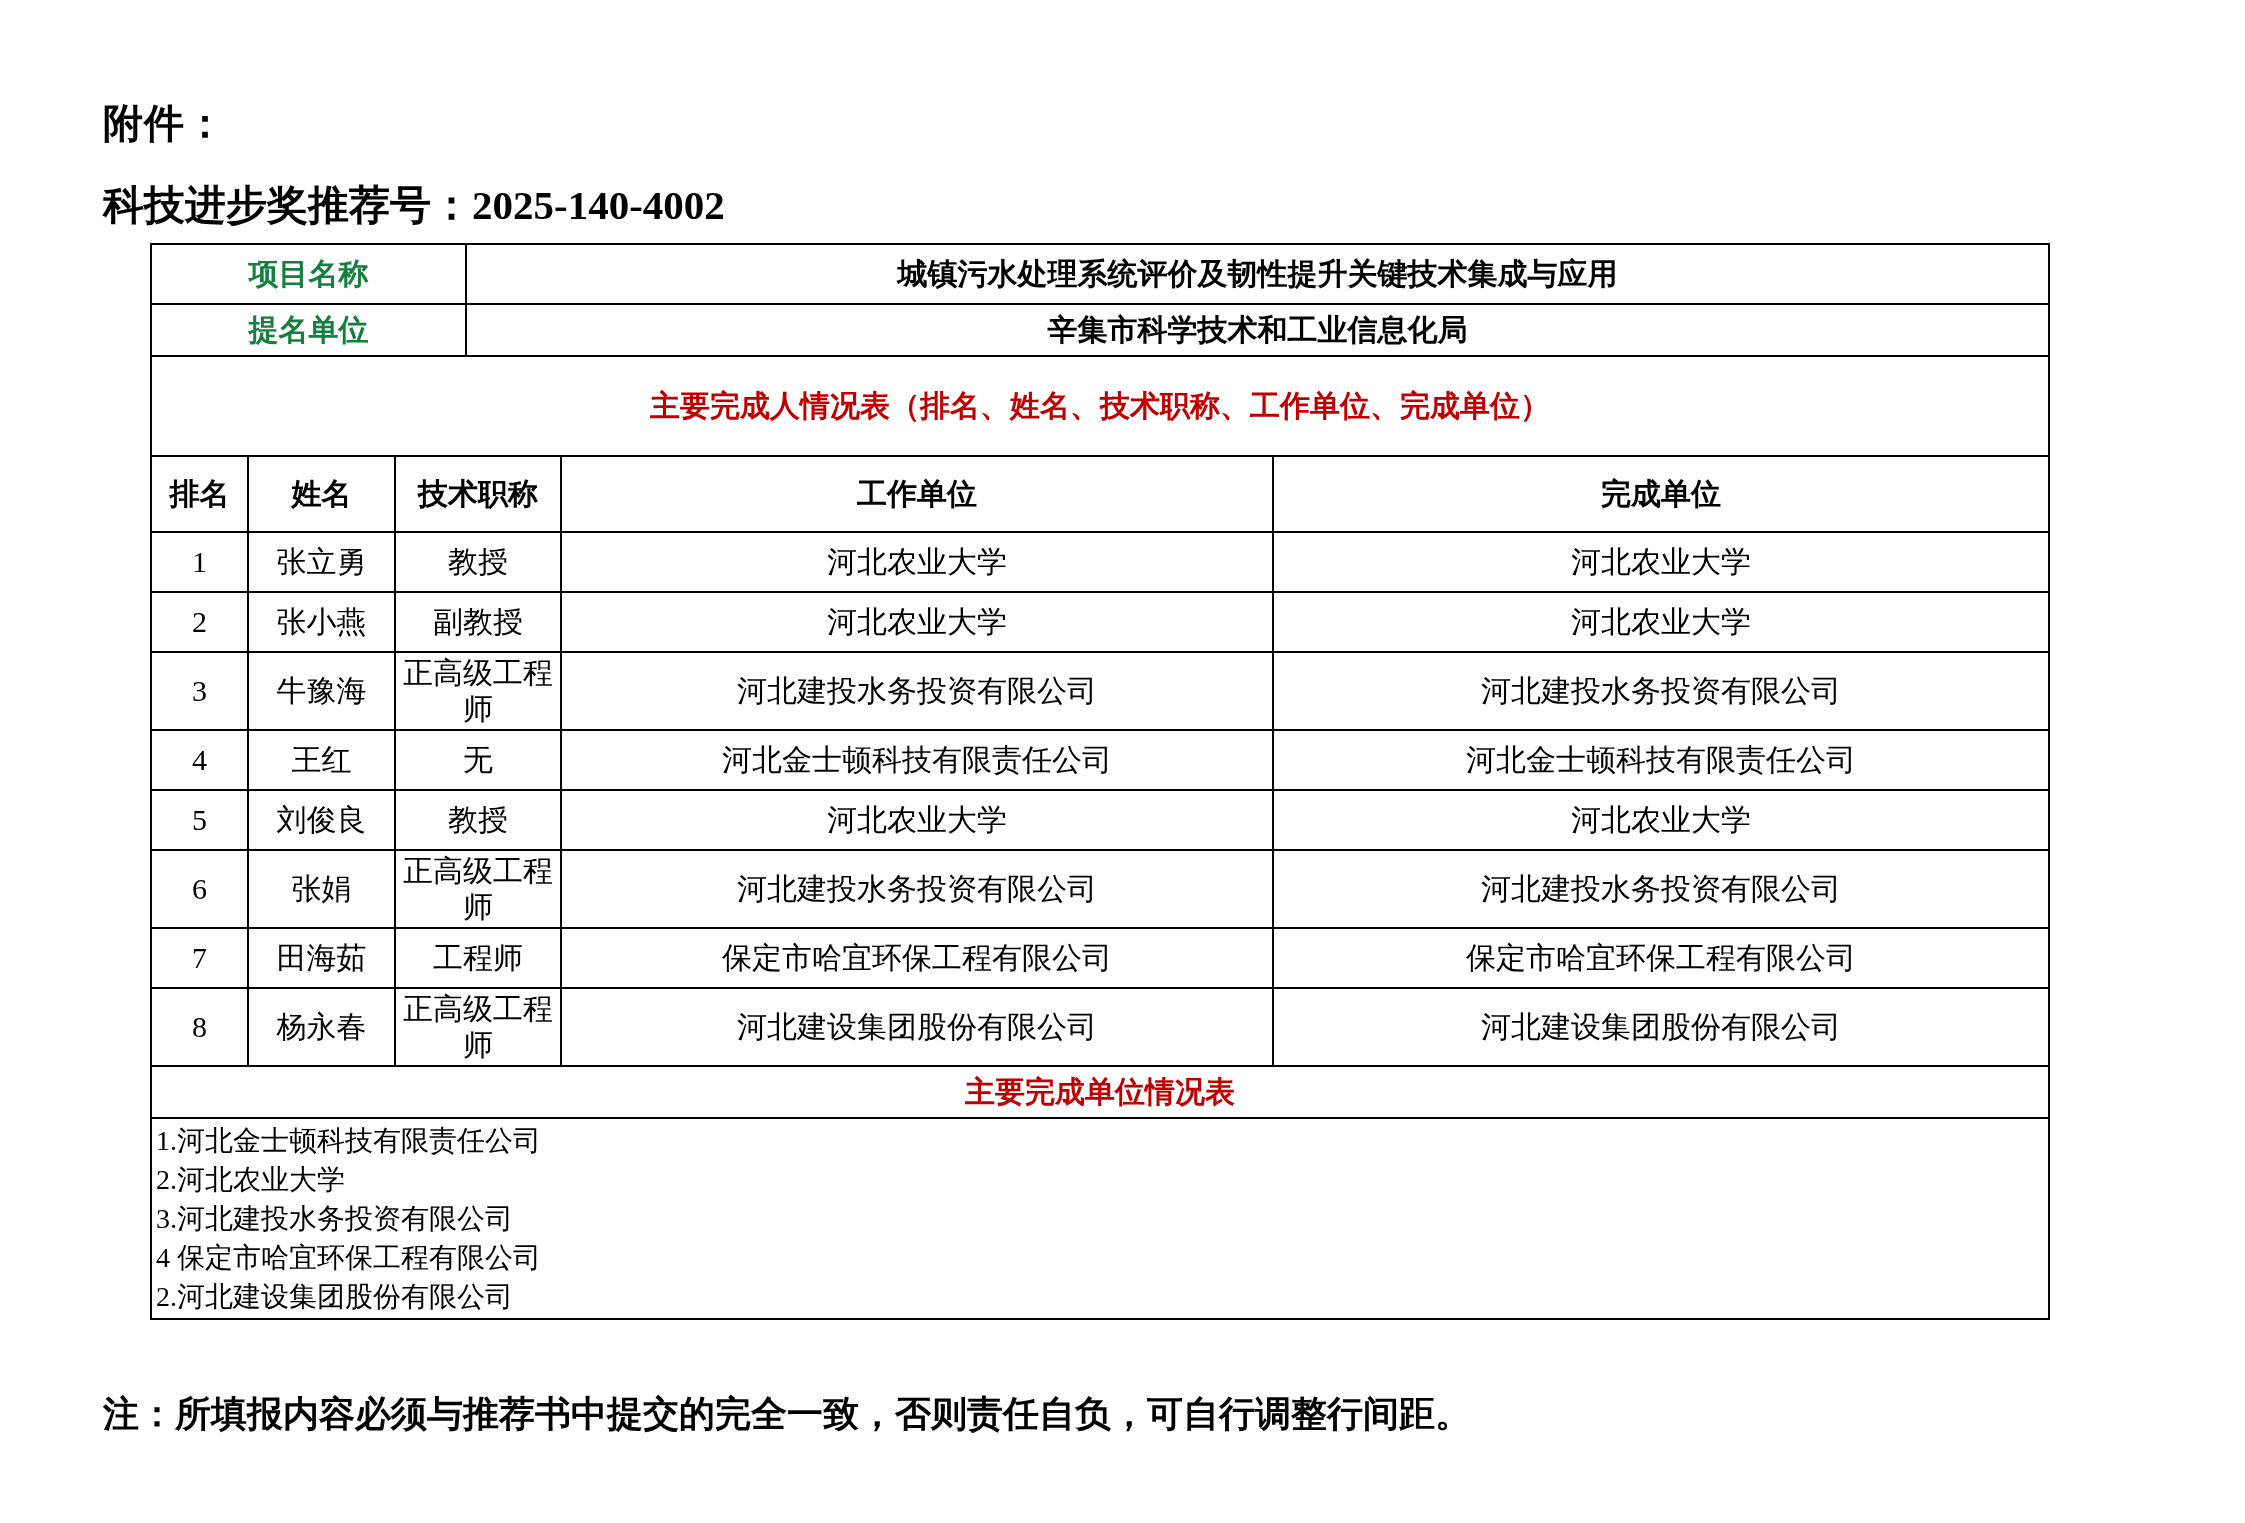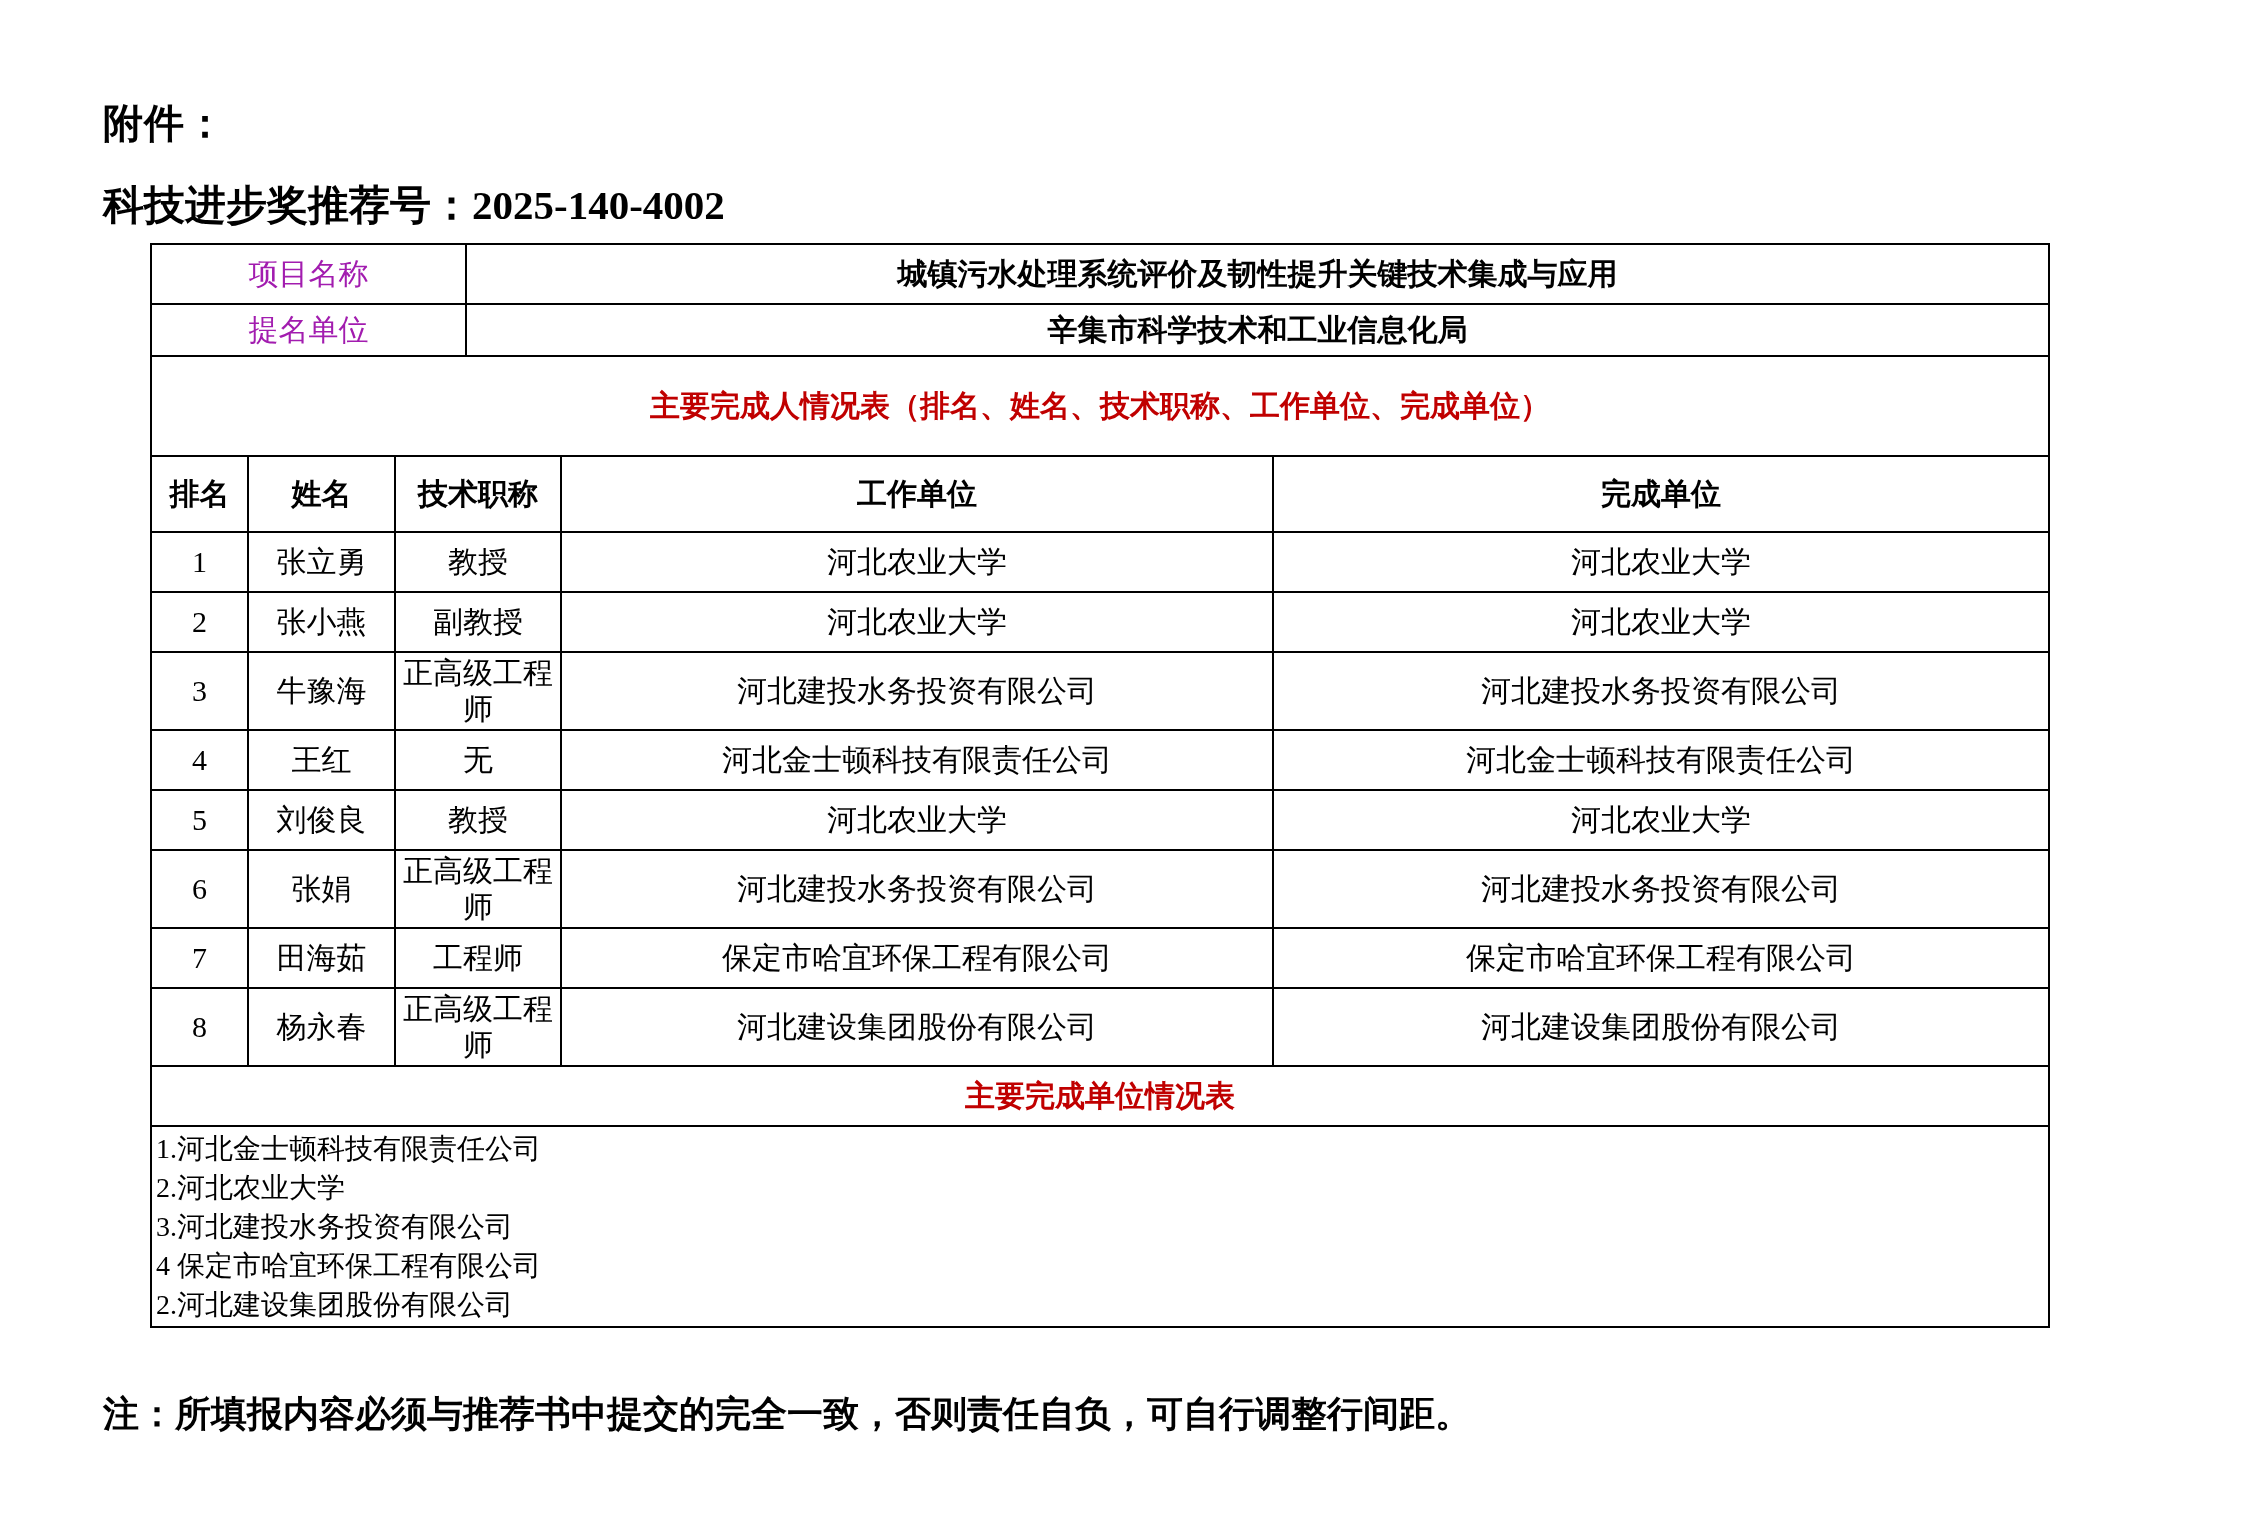--- a/index.html
+++ b/index.html
@@ -44,22 +44,22 @@
   table.award td {
     border: 2px solid #000000;
     text-align: center;
     vertical-align: middle;
     font-size: 30px;
     line-height: 36px;
     padding: 2px 4px;
     overflow: hidden;
   }
   td.red-label {
-    color: #a21caf;
-    font-weight: normal;
+    color: #15803d;
+    font-weight: bold;
     font-size: 31px;
   }
   td.top-value { font-size: 31px; font-weight: bold; }
   td.section-title {
     color: #C00000;
     font-weight: bold;
     font-size: 33px;
   }
   td.col-head { font-weight: bold; font-size: 31px; }
   td.title-cell-narrow { padding: 2px 17px; }
@@ -171,21 +171,21 @@
         </tr>
         <tr style="height: 60px;">
           <td>8</td>
           <td>杨永春</td>
           <td colspan="2" class="title-cell-narrow">正高级工程师</td>
           <td>河北建设集团股份有限公司</td>
           <td>河北建设集团股份有限公司</td>
         </tr>
       </tbody>
     <tbody>
-      <tr style="height:60px">
+      <tr style="height:52px">
         <td colspan="6" class="section-title">主要完成单位情况表</td>
       </tr>
       <tr style="height:200px">
         <td colspan="6" class="list-cell">
           <div id="units-list">
               <div class="unit-line">1.河北金士顿科技有限责任公司</div>
               <div class="unit-line">2.河北农业大学</div>
               <div class="unit-line">3.河北建投水务投资有限公司</div>
               <div class="unit-line">4 保定市哈宜环保工程有限公司</div>
               <div class="unit-line">2.河北建设集团股份有限公司</div>

